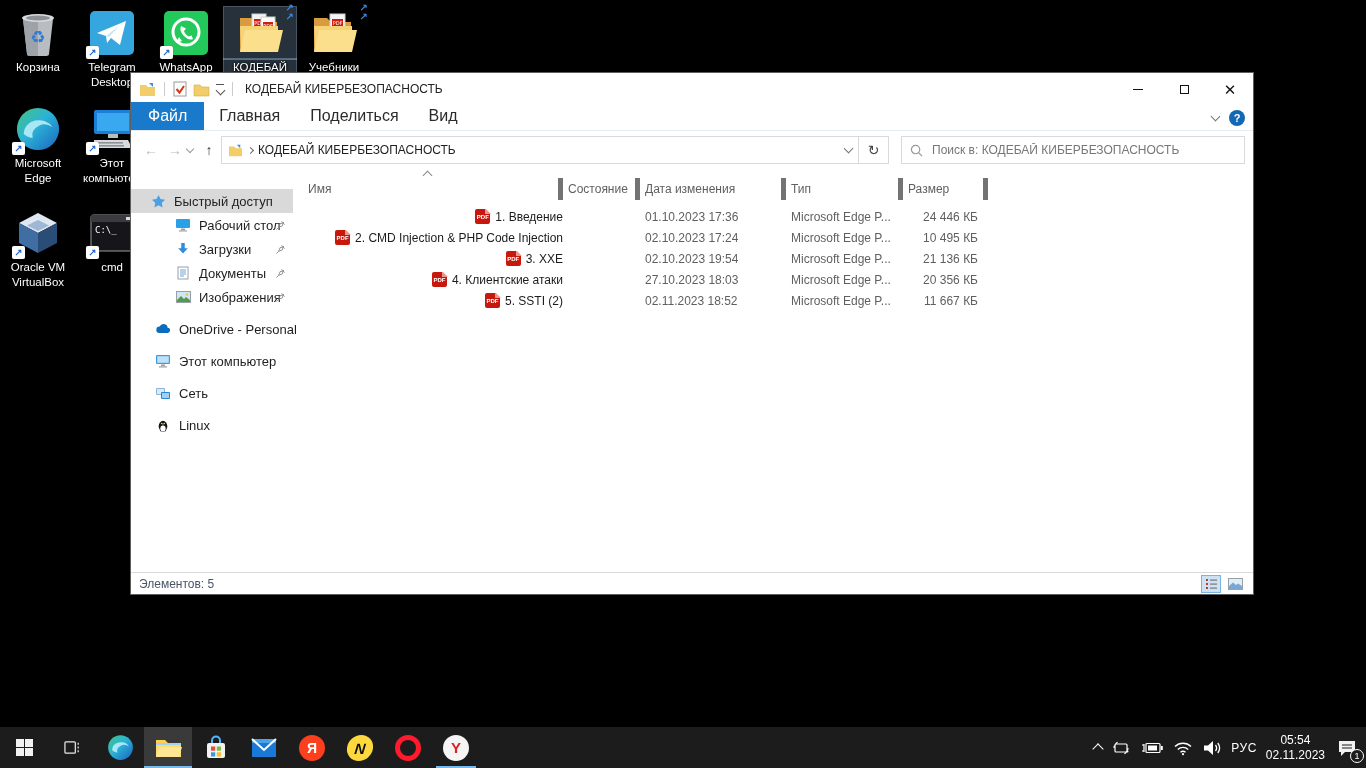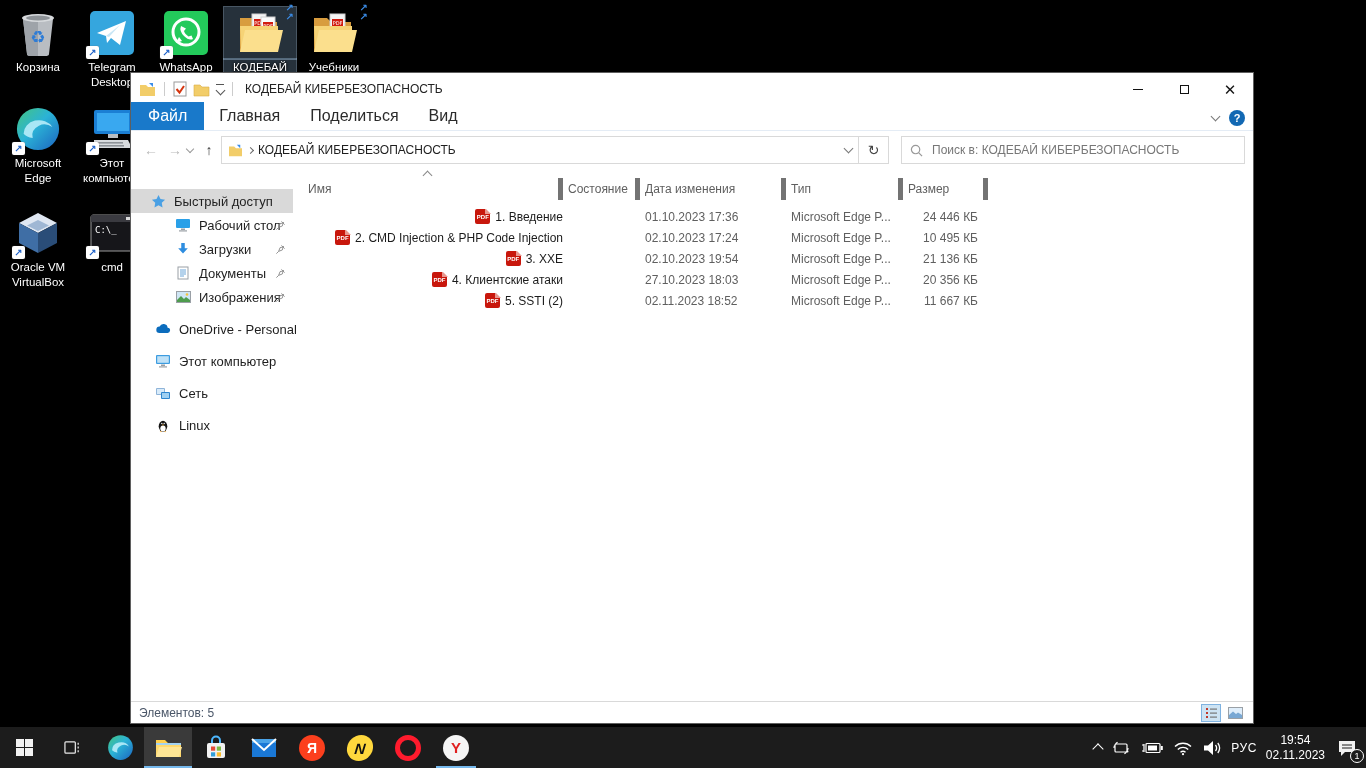--- a/index.html
+++ b/index.html
@@ -9,21 +9,21 @@
   
   .dicon{position:absolute;width:72px;color:#fff;font-size:11.5px;text-align:center;cursor:default;}
   .dicon .ic{height:52px;display:flex;align-items:center;justify-content:center;position:relative;}
   .dicon .lbl{line-height:1.3;text-shadow:0 1px 2px #000,0 0 3px #000;padding:1px 2px;}
   .dicon.selected .ic,.dicon.selected .lbl{background:rgba(110,140,170,.35);outline:1px solid rgba(160,190,220,.45);}
   .shortcut-ov{position:absolute;left:10px;bottom:0;width:13px;height:13px;background:#fff;border-radius:2px;
     color:#1e62c9;font-size:10px;font-weight:bold;line-height:13px;text-align:center;box-shadow:0 0 1px #555;}
   .zip-ov{position:absolute;right:2px;top:-4px;color:#3b8de8;font-size:10px;font-weight:bold;line-height:9px;text-shadow:none;}
 
   
-  #win{position:absolute;left:130px;top:72px;width:1124px;height:652px;background:#fff;border:1px solid #5f5f5f;font-size:12px;color:#1e1e1e;}
+  #win{position:absolute;left:130px;top:72px;width:1124px;height:523px;background:#fff;border:1px solid #5f5f5f;font-size:12px;color:#1e1e1e;}
   .titlebar{height:32px;display:flex;align-items:center;padding-left:8px;}
   .qat{display:flex;align-items:center;gap:6px;}
   .qat-sep{width:1px;height:14px;background:#ccc;margin:0 2px;}
   .win-title{margin-left:10px;font-size:12px;color:#222;white-space:nowrap;}
   .tb-spacer{flex:1;}
   .win-btn{width:46px;height:32px;display:flex;align-items:center;justify-content:center;color:#111;}
   .max-glyph{width:9px;height:9px;border:1px solid #111;}
   .min-glyph{width:10px;height:1px;background:#111;}
   .close-glyph{font-size:15px;line-height:15px;}
 
@@ -598,21 +598,21 @@
         <path d="M4.8 9.5 a7.5 7.5 0 0 1 10.4 0"></path>
         <path d="M7.5 12.3 a4 4 0 0 1 5 0"></path>
         <circle cx="10" cy="14.2" r="1.1" fill="#fff" stroke="none"></circle>
       </svg>
     <svg width="20" height="16" viewBox="0 0 20 16">
         <path d="M2 5.5 h4 l5 -4.5 v14 l-5 -4.5 h-4z" fill="#fff"></path>
         <path d="M13.5 5 a5 5 0 0 1 0 6 M15.8 3 a8.5 8.5 0 0 1 0 10" stroke="#fff" stroke-width="1.3" fill="none"></path>
       </svg>
     <div class="lang">РУС</div>
     <div class="clock">
-      <div>19:54</div>
+      <div>05:54</div>
       <div>02.11.2023</div>
     </div>
     <div class="notif">
       <svg width="20" height="18" viewBox="0 0 20 18">
           <path d="M2 2 h16 v11 h-10 l-4 4 v-4 h-2z" fill="#f2f2f2"></path>
           <g stroke="#1c1c1c" stroke-width="1.2">
             <path d="M5 6 h10 M5 9 h10"></path>
           </g>
         </svg>
       <div class="badge">1</div>

